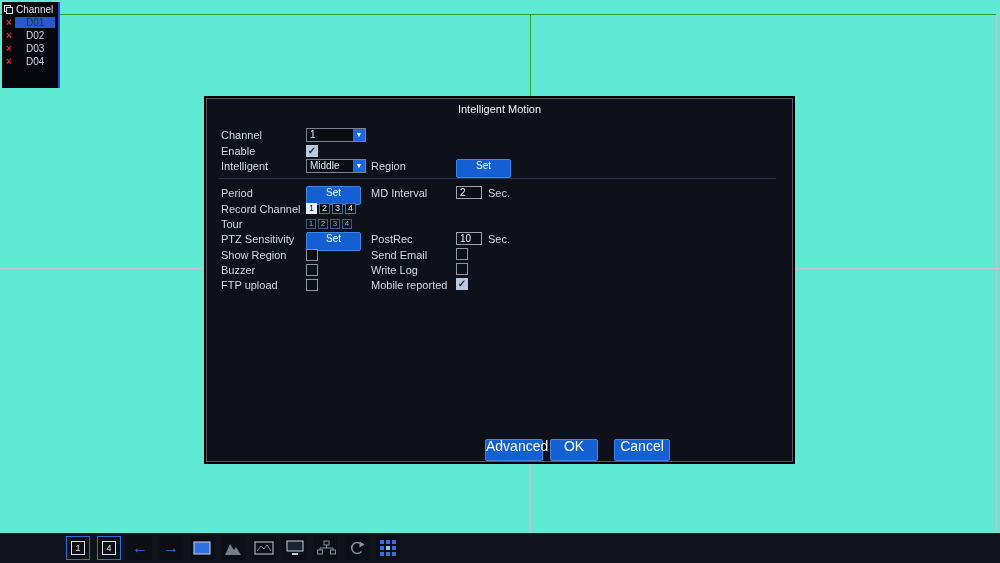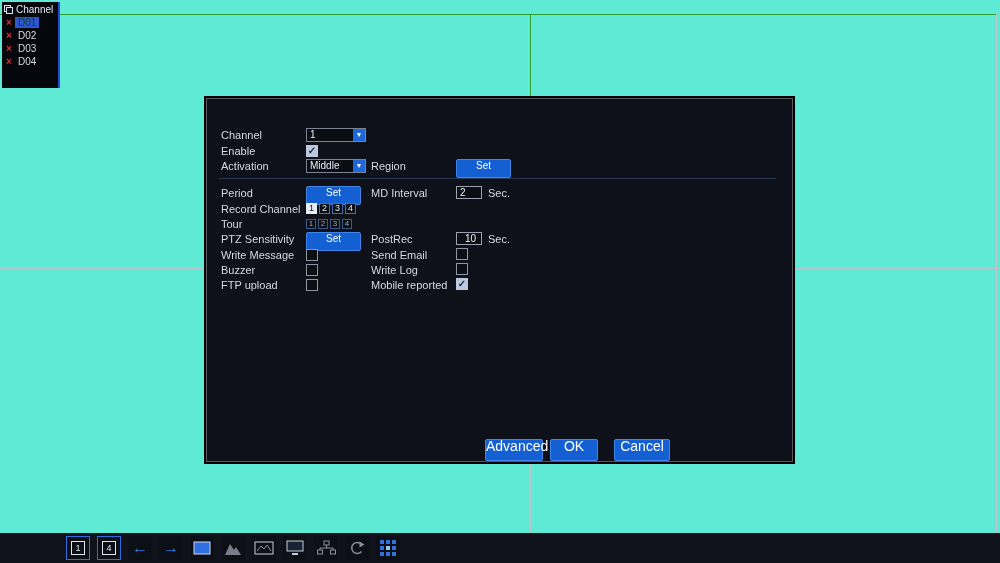--- a/index.html
+++ b/index.html
@@ -11,21 +11,21 @@
   .gl { position:absolute; z-index:1; }
   .gl.green { background:#2da02d; }
   .gl.white { background:#c0c5cc; }
 
   
   .sidebar { position:absolute; left:2px; top:2px; width:58px; height:86px; background:#05070c;
              border-right:2px solid #2b49d8; padding:1px 0 0 2px; z-index:3; }
   .sb-header { display:flex; align-items:center; gap:3px; color:#e8ecf2; font-size:10px; height:13px; }
   .sb-item { display:flex; align-items:center; gap:1px; height:13px; font-size:10px; color:#d6dae2; cursor:pointer; }
   .x-ico { color:#e03030; font-weight:bold; font-size:10px; width:10px; text-align:center; }
-  .sb-item .lbl { padding:0 3px; }
+  .sb-item .lbl { padding:0 11px; }
   .sb-item.selected .lbl { background:#2b57d0; color:#0f3b2e; }
 
   
   .dialog { position:absolute; left:206px; top:98px; width:587px; height:364px; background:#0e1119;
             border:1px solid #565b66; box-shadow:0 0 0 2px #000; z-index:5; font-size:11px; }
   .dlg-title { position:absolute; top:4px; left:0; width:100%; text-align:center; color:#f0f3f8; font-size:11px; }
   .lab { position:absolute; color:#d4d9e2; font-size:11px; height:13px; line-height:13px; white-space:nowrap; }
   .dd { position:absolute; width:60px; height:14px; background:#0a0d14; border:1px solid #7c8494;
         color:#e8ecf4; font-size:10px; line-height:12px; padding-left:3px; cursor:pointer; }
   .dd .arrow { position:absolute; right:0; top:0; width:12px; height:12px; background:#1d66dc; color:#fff;
@@ -88,31 +88,32 @@
       <span class="x-ico">×</span>
       <span class="lbl">D03</span>
     </div>
     <div class="sb-item">
       <span class="x-ico">×</span>
       <span class="lbl">D04</span>
     </div>
   </div>
 
   <div class="dialog">
+    <div class="dlg-title">Intelligent Motion</div>
 
     <div class="lab" style="left:14px;top:30px">Channel</div>
     <div class="dd" style="left:99px;top:29px">
       <span>1</span>
       <span class="arrow">▼</span>
     </div>
 
     <div class="lab" style="left:14px;top:46px">Enable</div>
     <div class="cb on" style="left:99px;top:46px"></div>
 
-    <div class="lab" style="left:14px;top:61px">Activation</div>
+    <div class="lab" style="left:14px;top:61px">Intelligent</div>
     <div class="dd" style="left:99px;top:60px">
       <span>Middle</span>
       <span class="arrow">▼</span>
     </div>
     <div class="lab" style="left:164px;top:61px">Region</div>
     <div class="btn set-btn" style="left:249px;top:60px">Set</div>
 
     <div class="divider"></div>
 
     <div class="lab" style="left:14px;top:88px">Period</div>
@@ -129,24 +130,24 @@
 
     <div class="lab" style="left:14px;top:119px">Tour</div>
     <div class="chs" style="left:99px;top:120px">1</div>
     <div class="chs" style="left:111px;top:120px">2</div>
     <div class="chs" style="left:123px;top:120px">3</div>
     <div class="chs" style="left:135px;top:120px">4</div>
 
     <div class="lab" style="left:14px;top:134px">PTZ Sensitivity</div>
     <div class="btn set-btn" style="left:99px;top:133px">Set</div>
     <div class="lab" style="left:164px;top:134px">PostRec</div>
-    <input class="inp" style="left: 249px; top: 133px; text-align: center;" value="10">
+    <input class="inp" style="left: 249px; top: 133px;" value="10">
     <div class="lab" style="left:281px;top:134px">Sec.</div>
 
-    <div class="lab" style="left:14px;top:150px">Write Message</div>
+    <div class="lab" style="left:14px;top:150px">Show Region</div>
     <div class="cb" style="left:99px;top:150px"></div>
     <div class="lab" style="left:164px;top:150px">Send Email</div>
     <div class="cb" style="left:249px;top:149px"></div>
 
     <div class="lab" style="left:14px;top:165px">Buzzer</div>
     <div class="cb" style="left:99px;top:165px"></div>
     <div class="lab" style="left:164px;top:165px">Write Log</div>
     <div class="cb" style="left:249px;top:164px"></div>
 
     <div class="lab" style="left:14px;top:180px">FTP upload</div>

